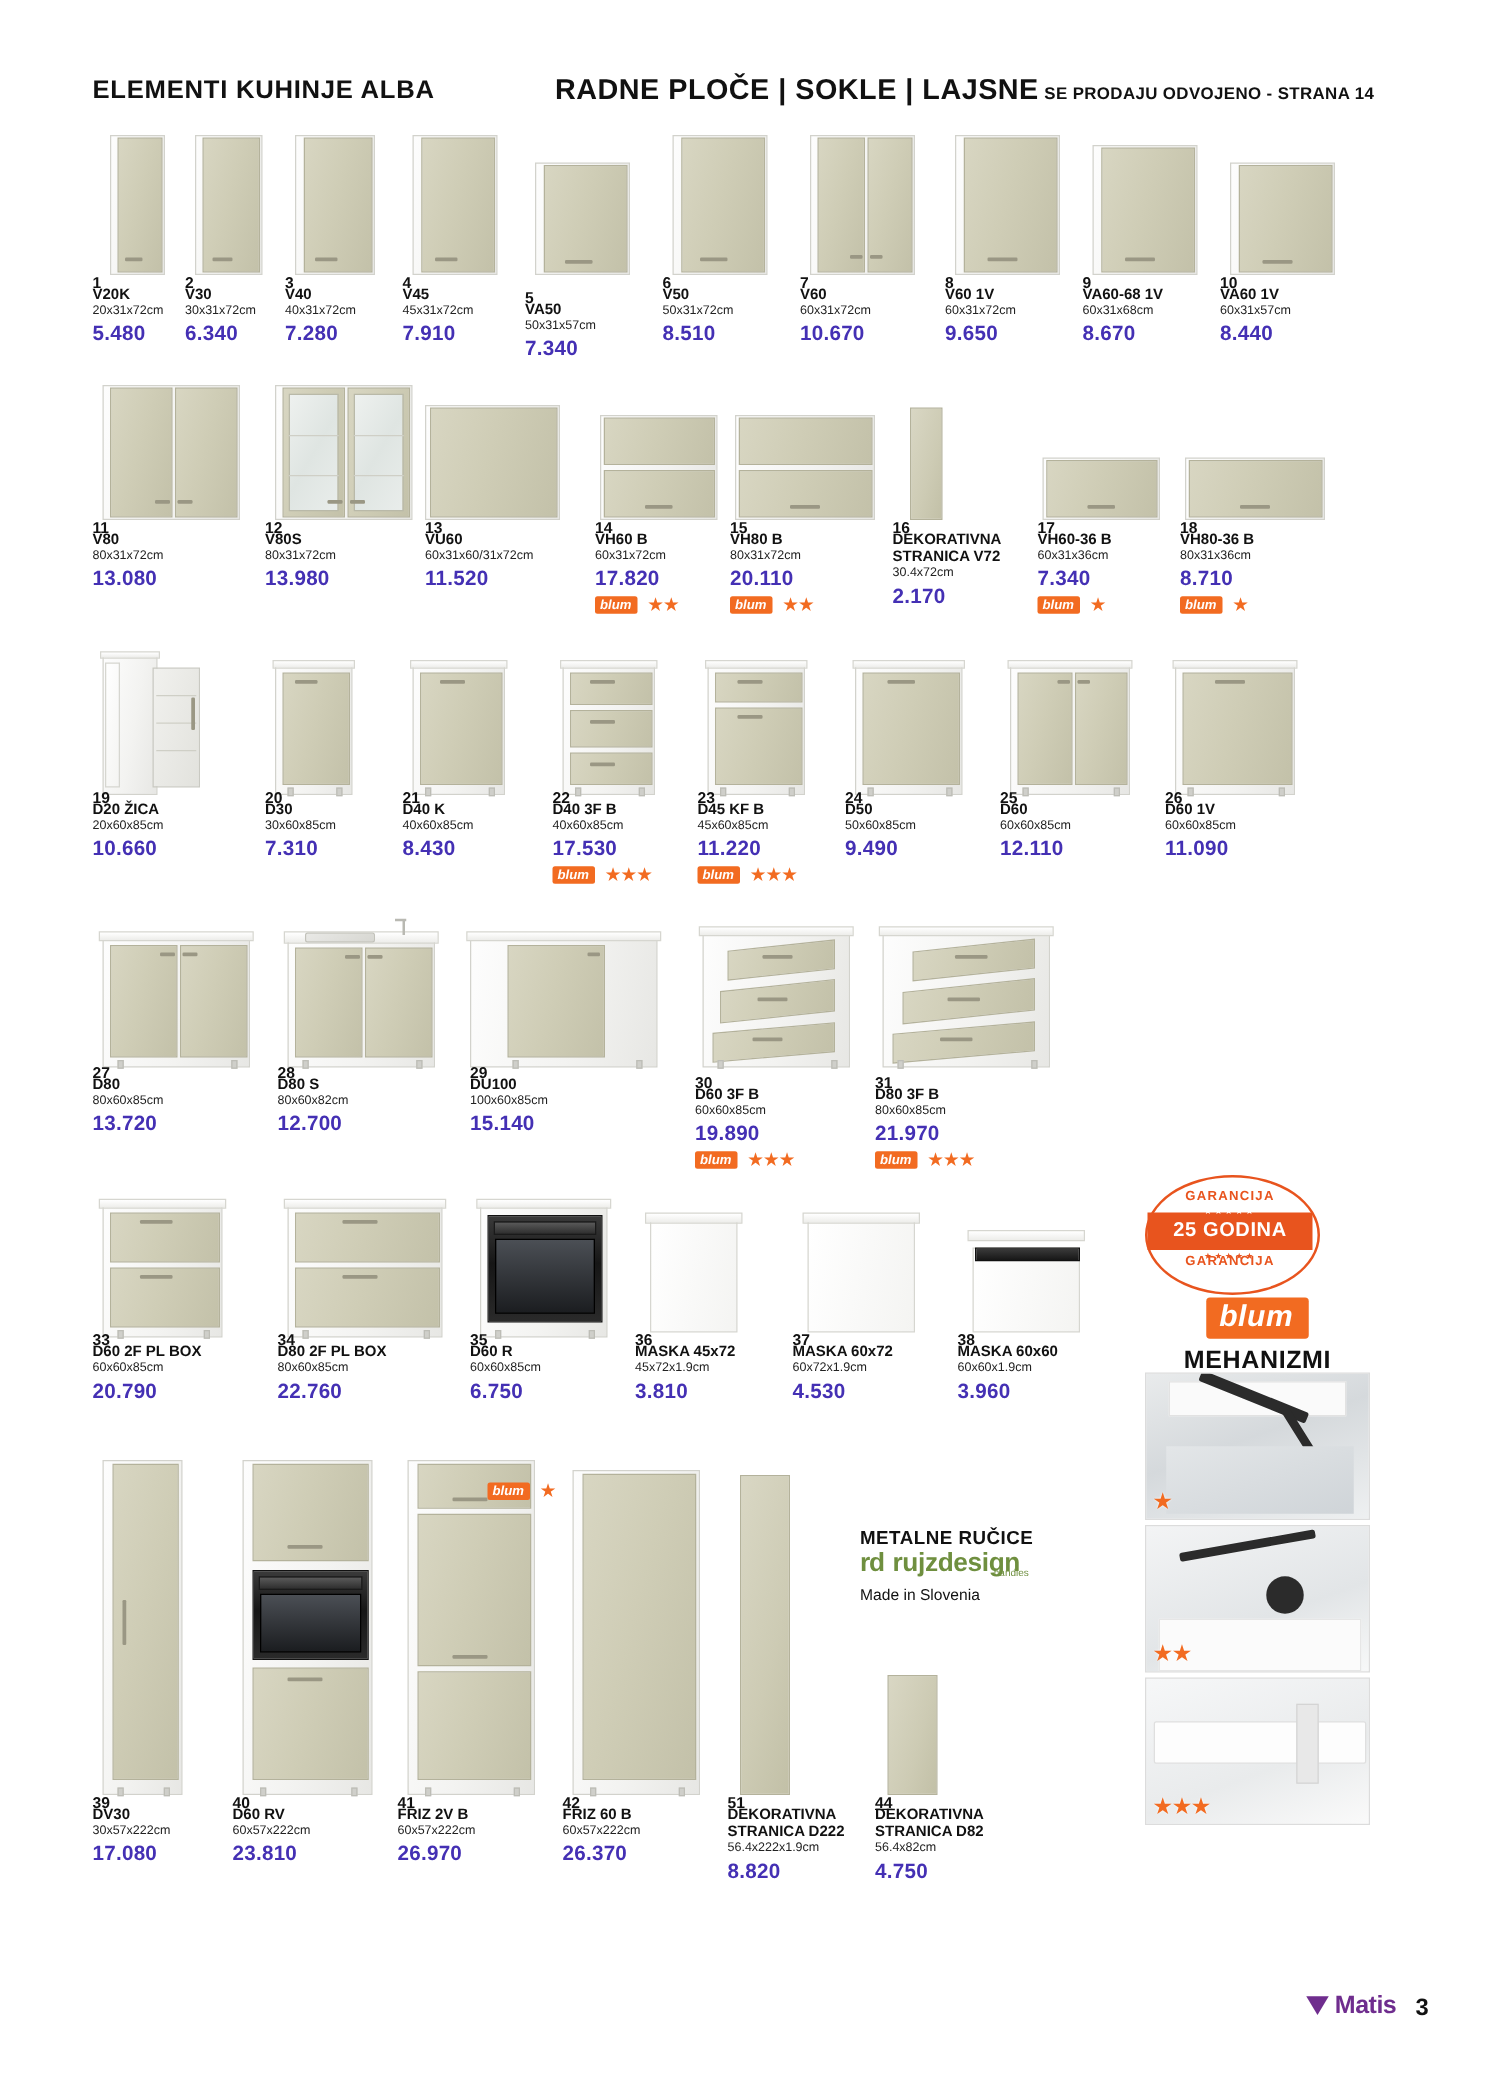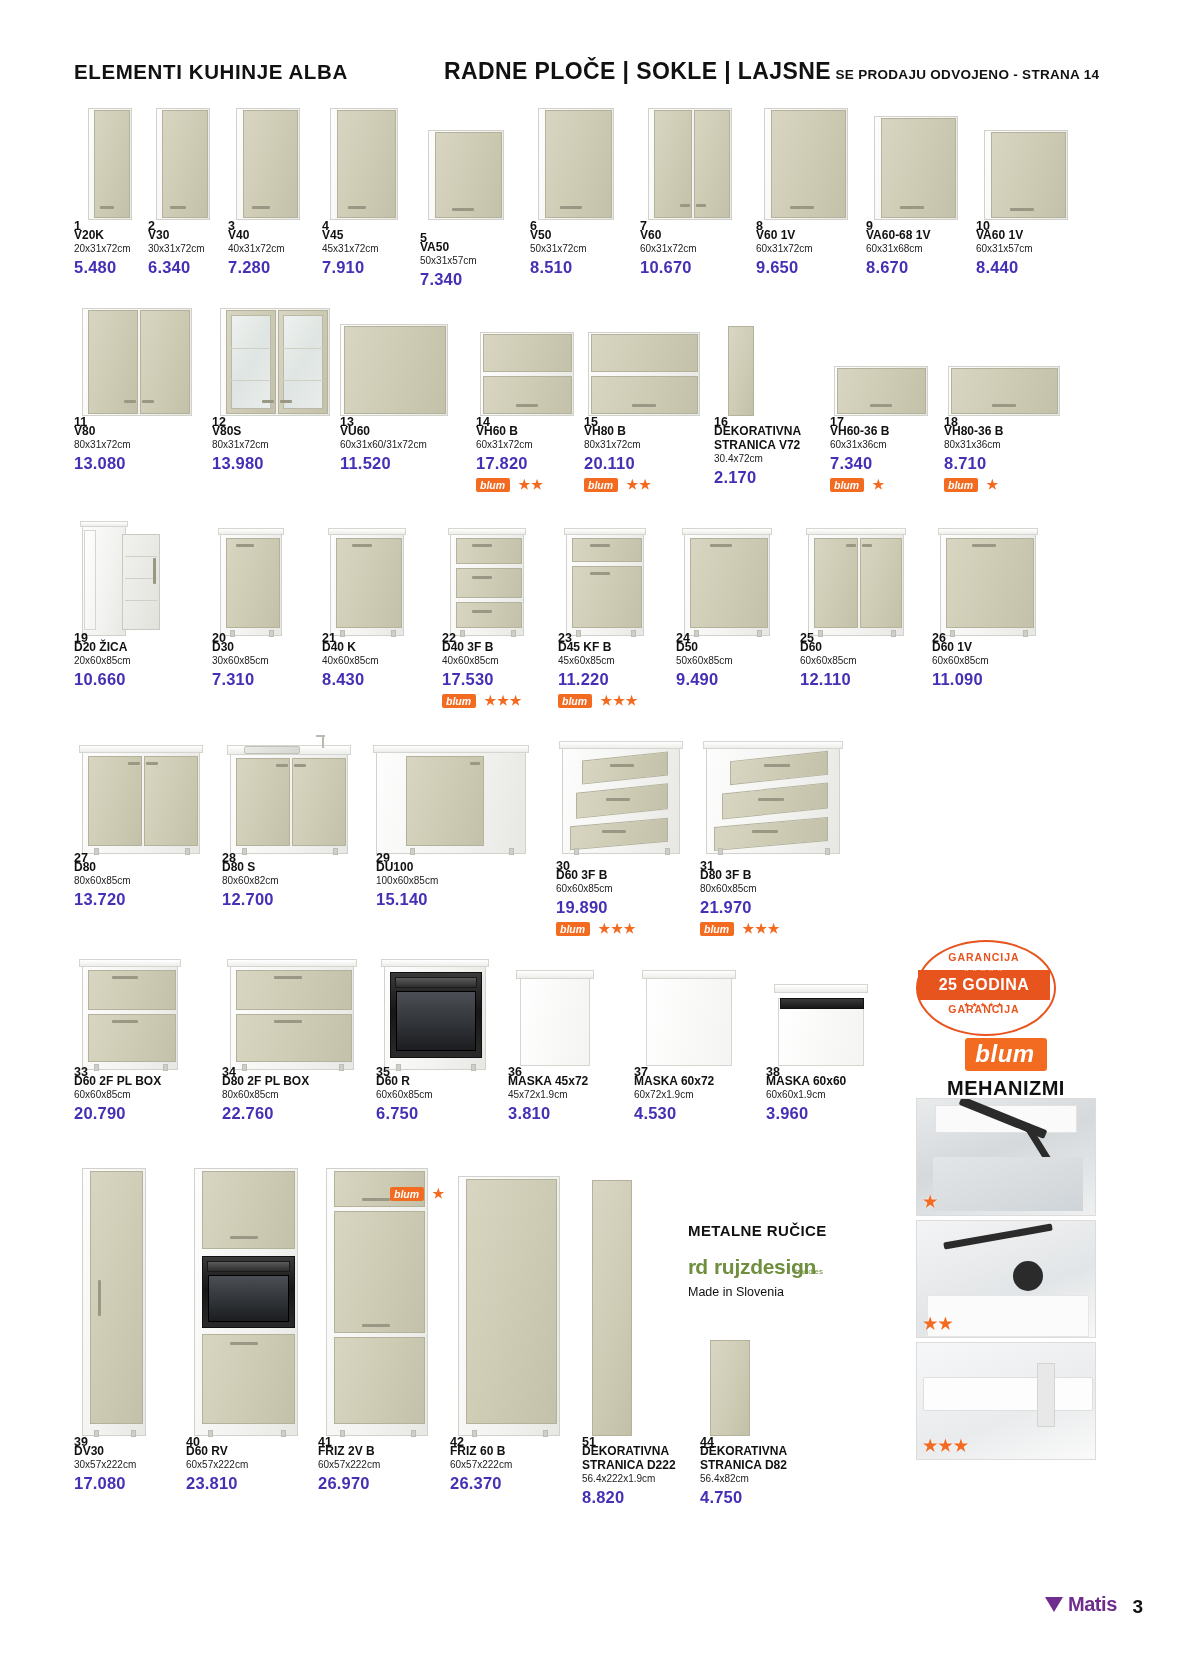--- a/index.html
+++ b/index.html
@@ -320,23 +320,23 @@
     top: 1222px;
     width: 220px;
   }
   .rucice-title {
     font-size: 15px;
     font-weight: bold;
     letter-spacing: 0.4px;
     color: #111;
   }
   .rd-logo {
-    margin-top: 16px;
+    margin-top: 0;
     display: flex;
-    align-items: flex-start;
+    align-items: flex-end;
     gap: 7px;
   }
   .rd-mark {
     display: inline-block;
     color: #6f8f3f;
     font-weight: bold;
     font-size: 21px;
     letter-spacing: -1px;
   }
   .rd-name {

